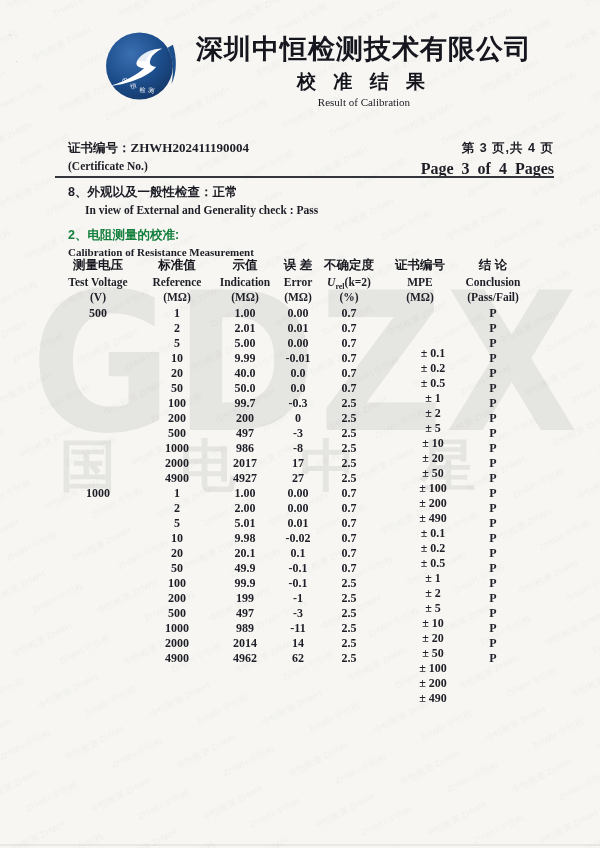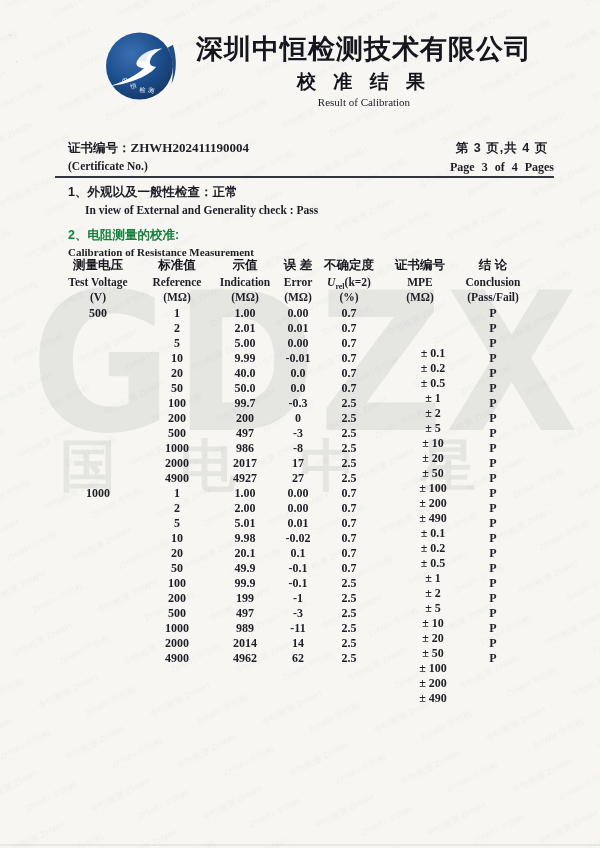--- a/index.html
+++ b/index.html
@@ -22,22 +22,22 @@
   .company-zh{font-size:27px;font-weight:bold;letter-spacing:1px;color:#16161e;line-height:1.15;}
   .company-en{margin-top:3px;font-size:10.5px;font-weight:bold;letter-spacing:.4px;color:#1a2030;}
   .doc-title{margin-top:4px;font-size:19px;font-weight:bold;letter-spacing:6px;color:#14141c;}
   .doc-sub{margin-top:1px;font-size:11px;color:#1c1c24;font-family:"Liberation Serif",serif;}
   
   .cert-row{position:absolute;left:68px;top:140px;width:486px;display:flex;justify-content:space-between;z-index:2;}
   .cert-left .l1{font-size:12.5px;font-weight:bold;color:#1d1d26;}
   .cert-left .l1 .serif{font-size:13px;}
   .cert-left .l2{margin-top:3px;font-size:11.5px;font-weight:bold;color:#1d1d26;}
   .cert-right{text-align:right;}
-  .cert-right .l1{font-size:12.5px;font-weight:bold;color:#1d1d26;letter-spacing:1px;text-align:center;}
-  .cert-right .l2{margin-top:3px;font-size:12px;font-weight:bold;color:#1d1d26;word-spacing:4px;}
+  .cert-right .l1{font-size:12.5px;font-weight:bold;color:#1d1d26;letter-spacing:1px;}
+  .cert-right .l2{margin-top:3px;font-size:16px;font-weight:bold;color:#1d1d26;word-spacing:4px;}
   .rule{position:absolute;left:55px;top:176px;width:499px;border-top:2.4px solid #34343c;z-index:2;}
   
   .sec1{position:absolute;left:68px;top:184px;z-index:2;}
   .sec1 .zh{font-size:12.5px;font-weight:bold;color:#1d1d26;}
   .sec1 .en{margin-top:3px;margin-left:17px;font-size:11.5px;font-weight:bold;color:#1d1d26;}
   .sec2{position:absolute;left:68px;top:227px;z-index:2;}
   .sec2 .zh{font-size:12.5px;font-weight:bold;color:#15803d;}
   .sec2 .en{margin-top:2px;margin-left:0;font-size:11px;font-weight:bold;color:#1d1d26;}
   
   .rtable{position:absolute;left:55px;top:257px;width:500px;z-index:2;color:#1f1f28;}
@@ -107,21 +107,21 @@
       <div class="l2 serif">(Certificate No.)</div>
     </div>
     <div class="cert-right">
       <div class="l1">第 3 页,共 4 页</div>
       <div class="l2 serif">Page 3 of 4 Pages</div>
     </div>
   </div>
   <div class="rule"></div>
 
   <div class="sec1">
-    <div class="zh">1、外观以及一般性检查：正常</div>
+    <div class="zh">8、外观以及一般性检查：正常</div>
     <div class="en serif">In view of External and Generality check : Pass</div>
   </div>
 
   <div class="sec2">
     <div class="zh">2、电阻测量的校准:</div>
     <div class="en serif">Calibration of Resistance Measurement</div>
   </div>
 
   <div class="rtable">
     <div class="trow hzh">

